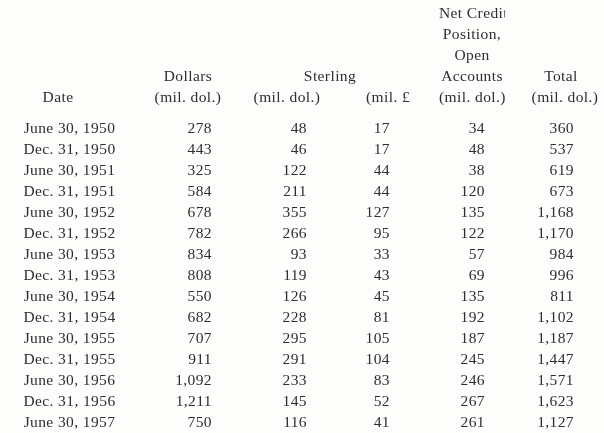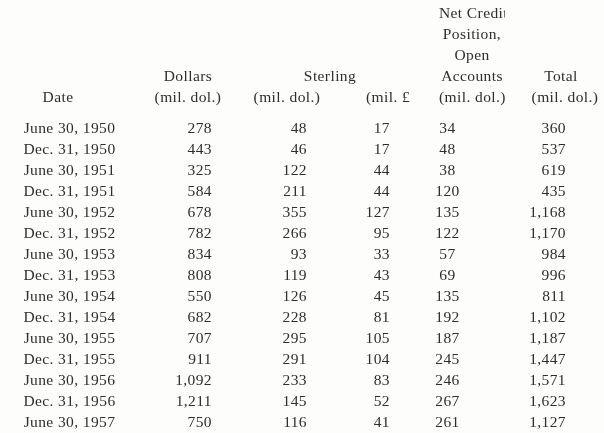--- a/index.html
+++ b/index.html
@@ -38,22 +38,22 @@
   th.u-dollars        { padding-left: 9px; }
   th.u-sterling-dol   { padding-left: 15px; }
   th.u-sterling-pound { padding-left: 39px; }
   th.u-netcredit      { padding-left: 29px; }
   th.u-total          { padding-left: 21px; }
   tbody td { text-align: right; }
   tbody td:nth-child(1) { text-align: center; padding-left: 4px; }
   tbody td:nth-child(2) { padding-right: 20px; }
   tbody td:nth-child(3) { padding-right: 20px; }
   tbody td:nth-child(4) { padding-right: 20px; }
-  tbody td:nth-child(5) { padding-right: 20px; text-align: center; }
-  tbody td:nth-child(6) { padding-right: 38px; }
+  tbody td:nth-child(5) { padding-right: 20px; }
+  tbody td:nth-child(6) { padding-right: 30px; }
 </style>
 </head>
 <body>
 
 <table>
   <colgroup>
     <col style="width:135px">
     <col style="width:97px">
     <col style="width:95px">
     <col style="width:83px">
@@ -108,21 +108,21 @@
     <td>38</td>
     <td>619</td>
   </tr>
 
   <tr>
     <td>Dec. 31, 1951</td>
     <td>584</td>
     <td>211</td>
     <td>44</td>
     <td>120</td>
-    <td>435</td>
+    <td>673</td>
   </tr>
 
   <tr>
     <td>June 30, 1952</td>
     <td>678</td>
     <td>355</td>
     <td>127</td>
     <td>135</td>
     <td>1,168</td>
   </tr>

